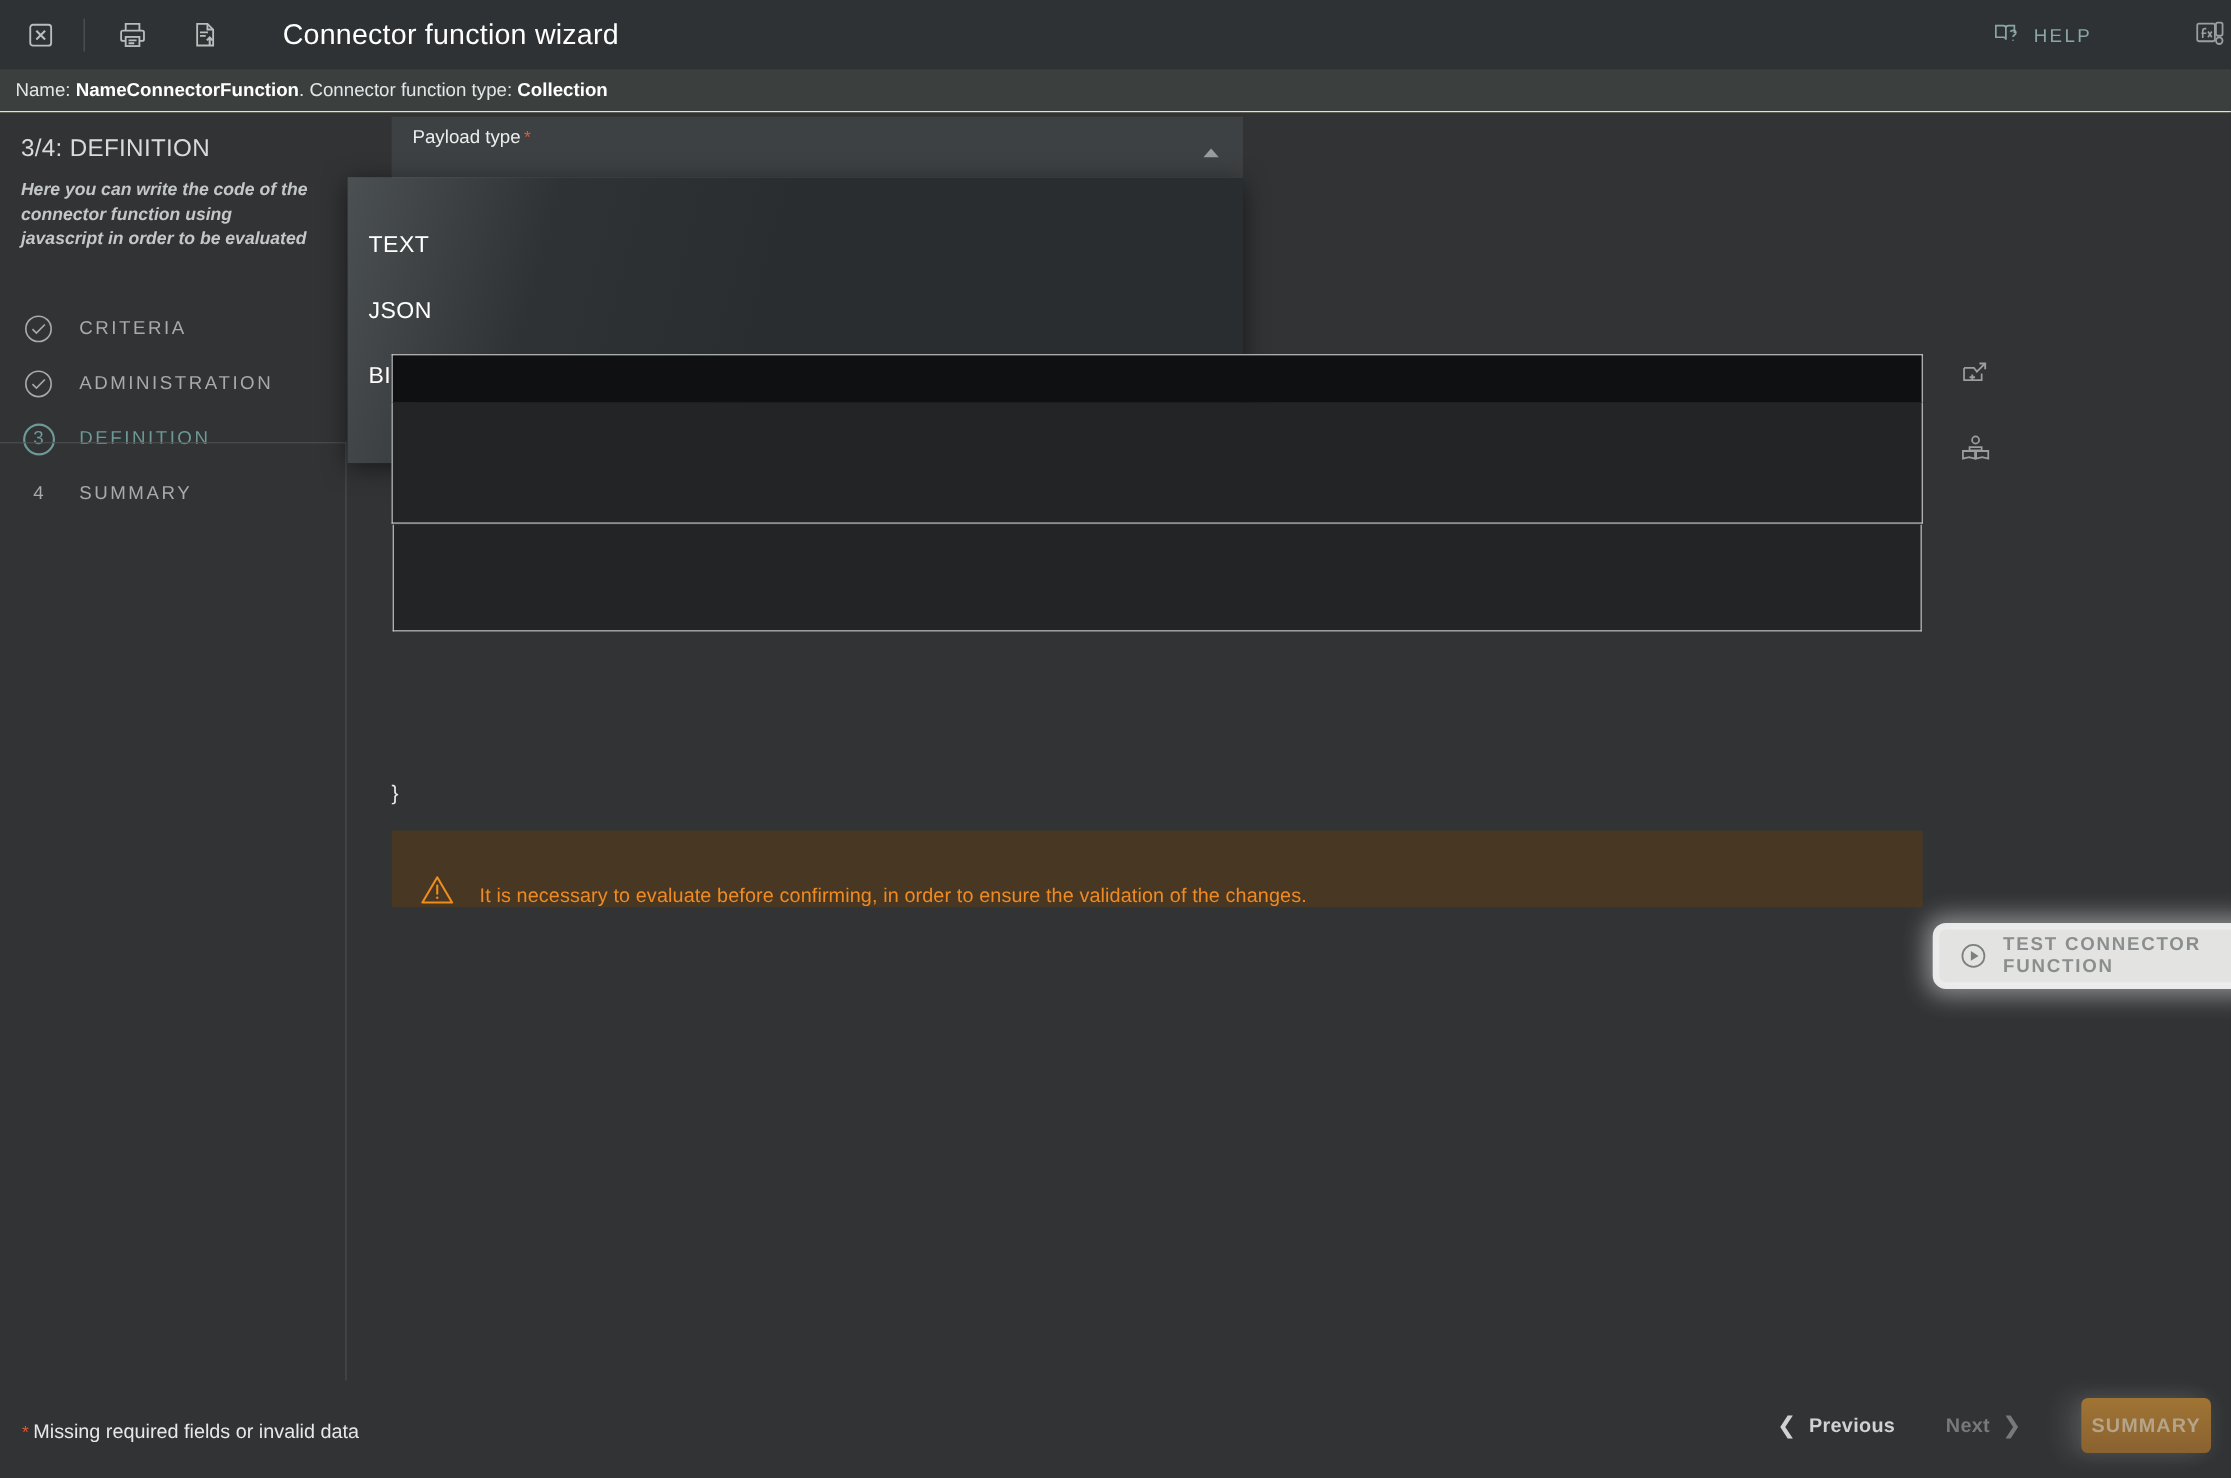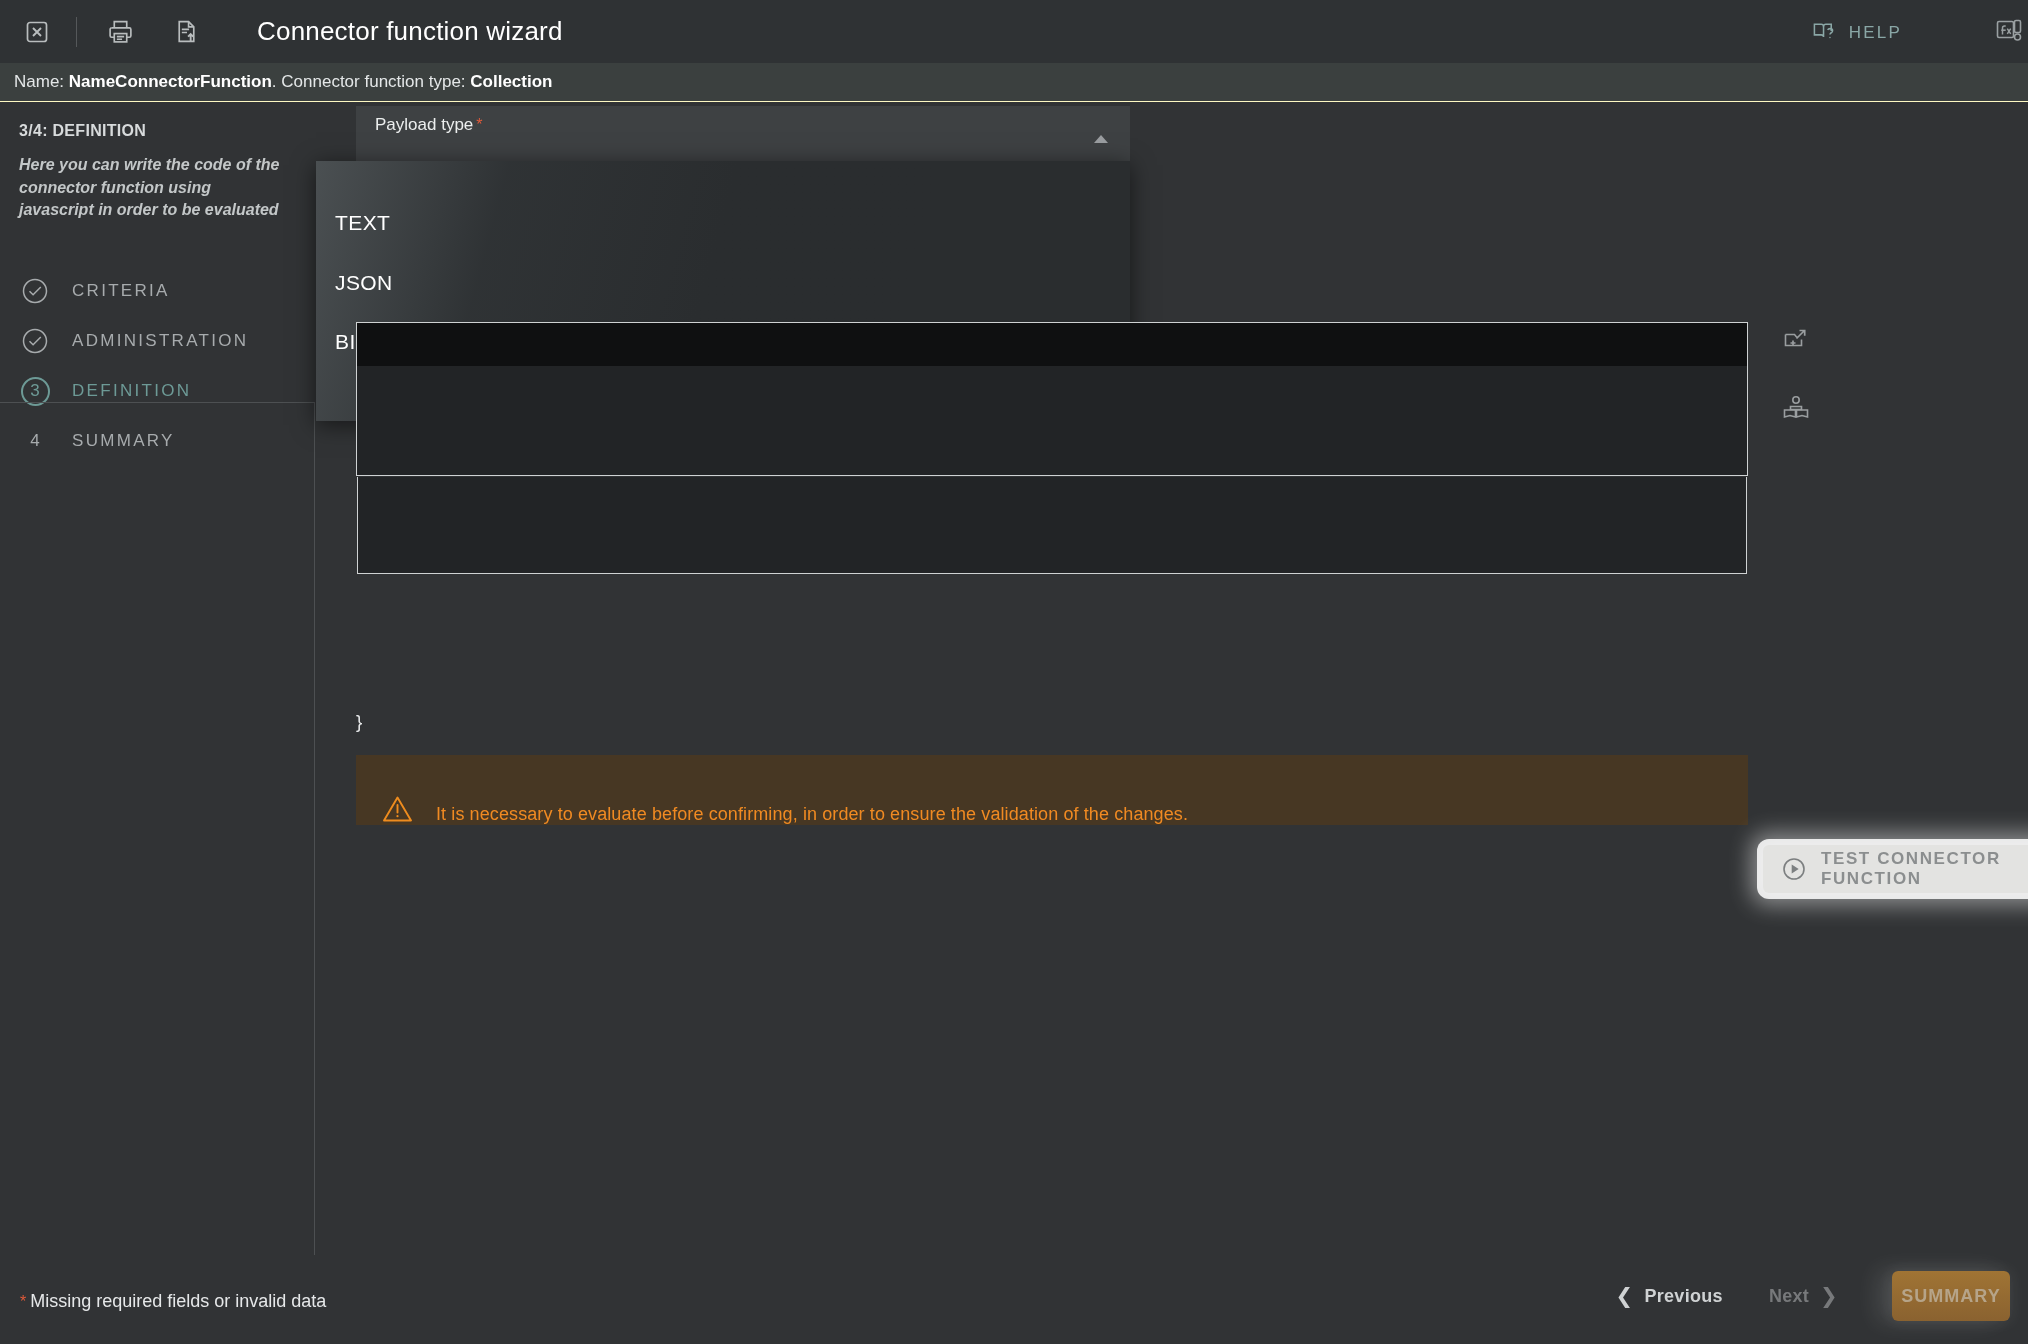--- a/index.html
+++ b/index.html
@@ -55,21 +55,21 @@
     margin-left: 14px; font-size: 17px; color: #e4e7e8; white-space: nowrap;
   }
   .namebar-text b { font-weight: 700; color: #ffffff; }
 
   
   .sidebar {
     position: absolute; left: 0; top: 103px; width: 315px; height: 1152px;
   }
   .side-step {
     margin: 19px 0 0 19px;
-    font-size: 16px; font-weight: 700; color: #d8dbdc; letter-spacing: 0.3px;
+    font-size: 22px; font-weight: 400; color: #d8dbdc; letter-spacing: 0.3px;
   }
   .side-desc {
     margin: 14px 19px 0 19px;
     font-size: 16px; font-style: italic; color: #c3c7c8;
     line-height: 1.42; font-weight: 600; width: 262px;
   }
   .steps { margin-top: 44px; }
   .step-row {
     display: flex; align-items: center; height: 50px;
     padding-left: 19px; cursor: pointer;

